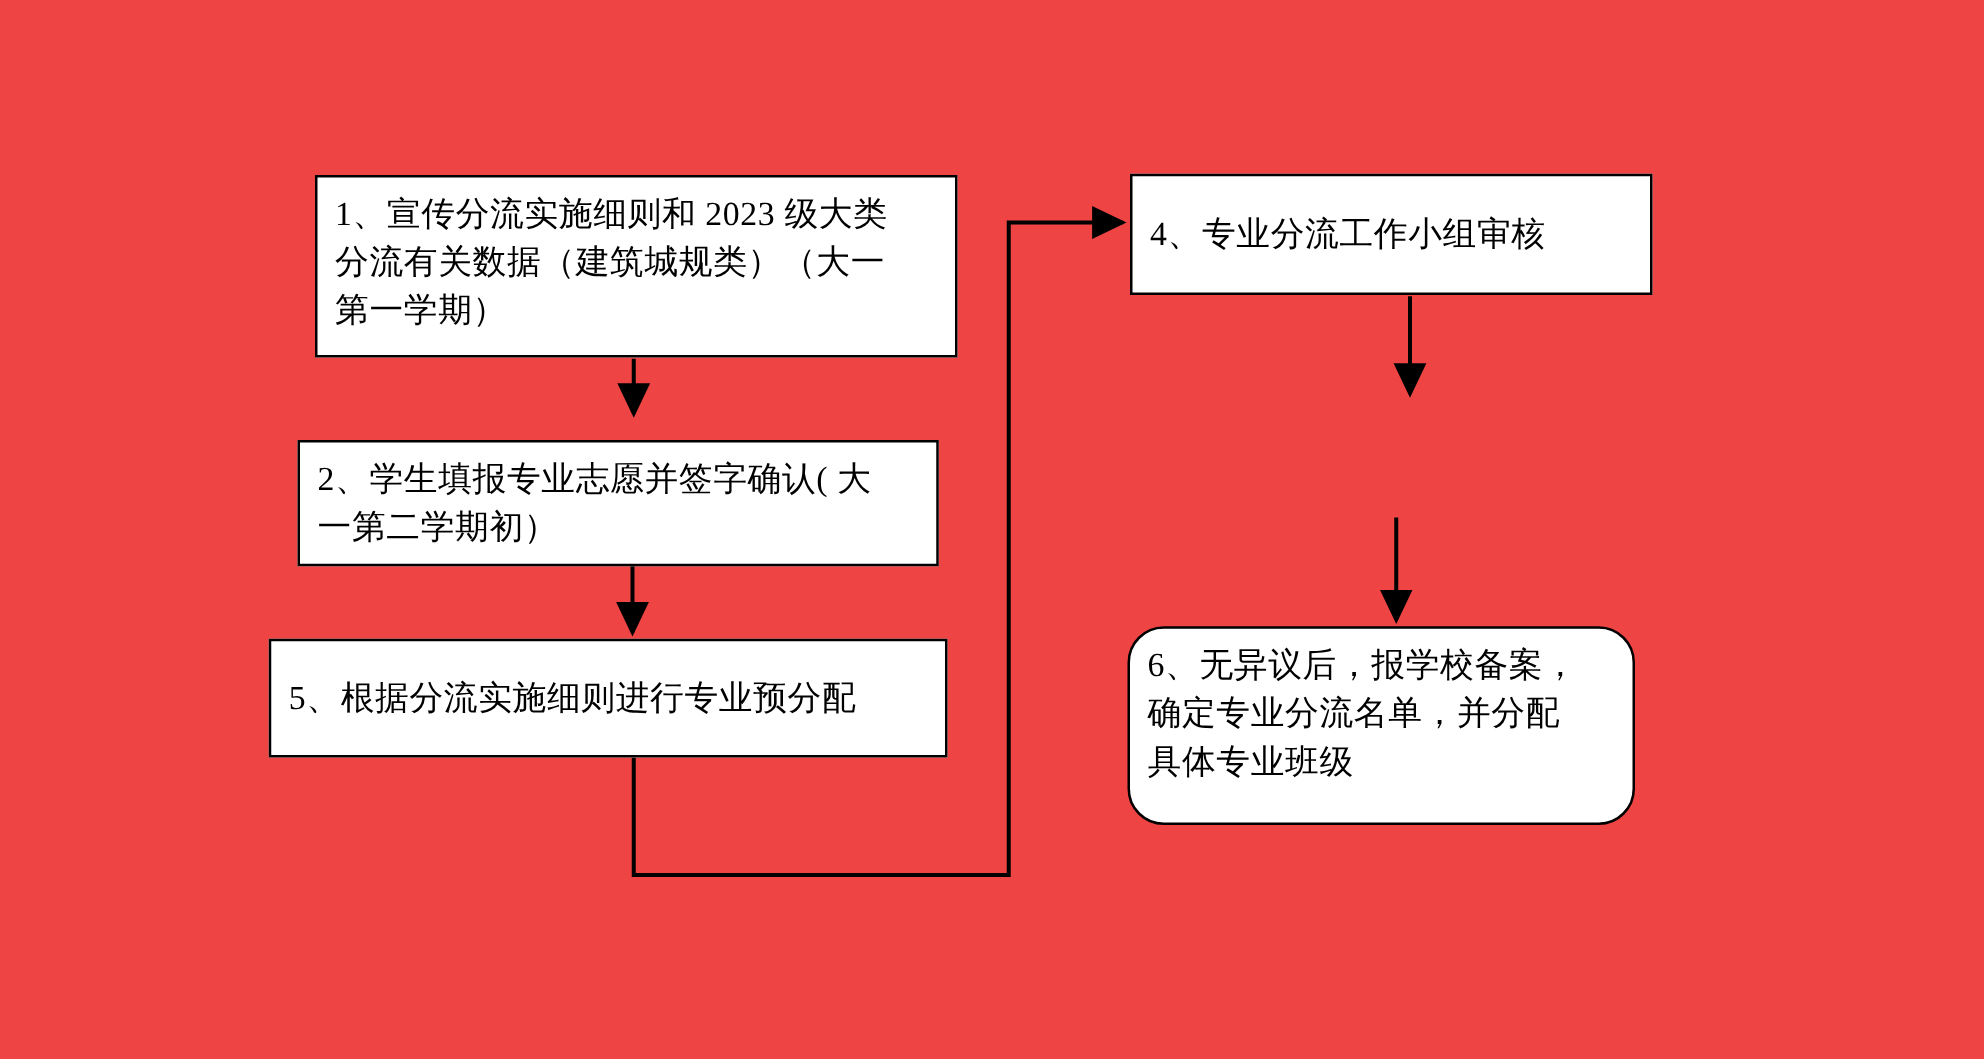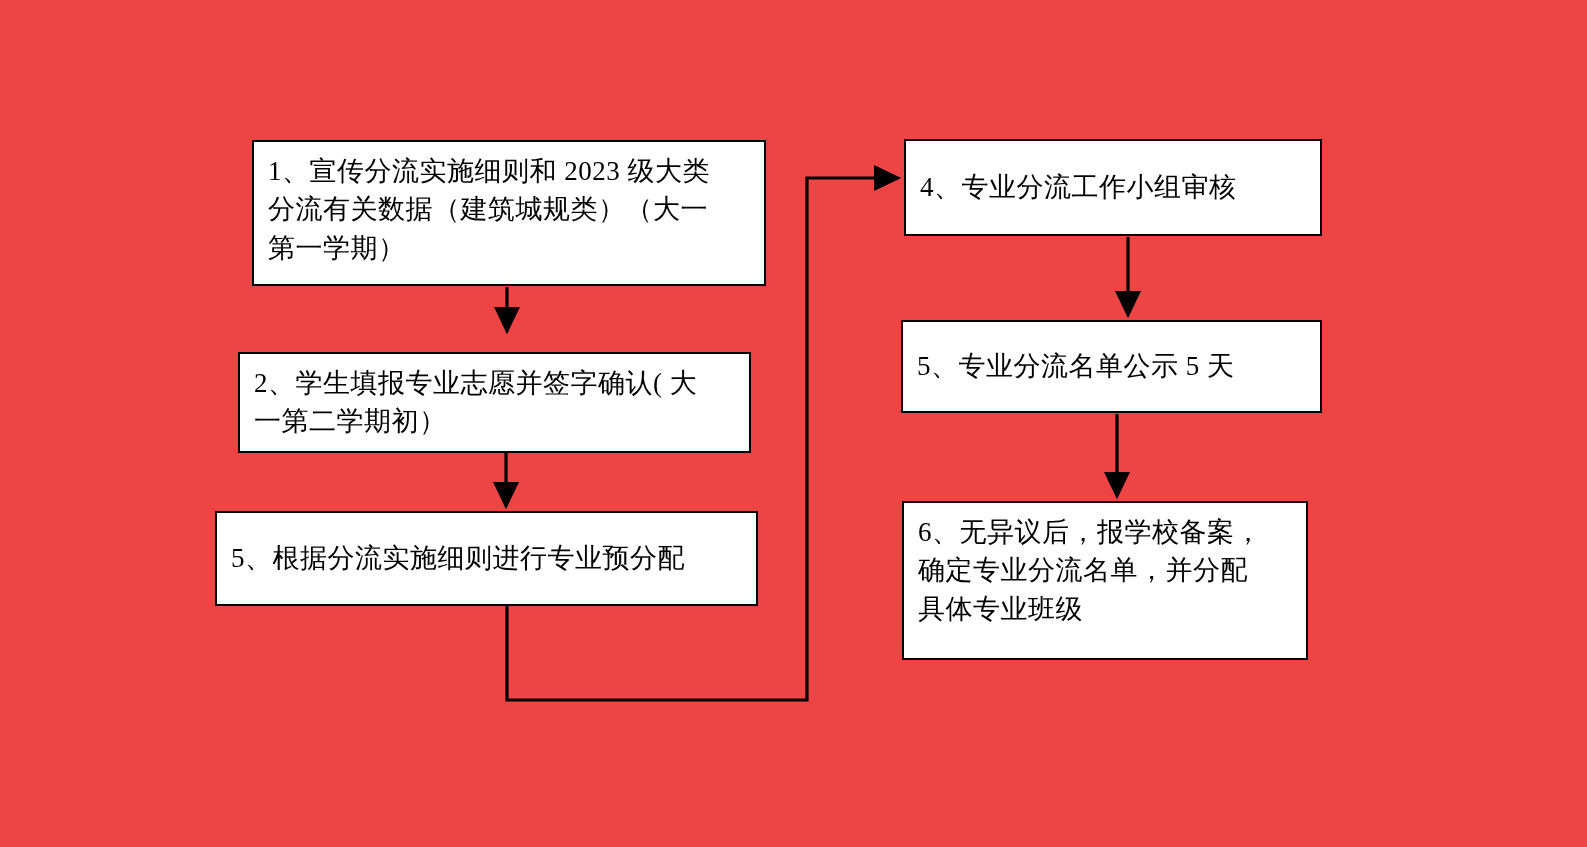--- a/index.html
+++ b/index.html
@@ -46,21 +46,21 @@
   }
   
   #node-1 { left: 252px; top: 140px; width: 514px; height: 146px; }
   #node-2 { left: 238px; top: 352px; width: 513px; height: 101px; }
   #node-3 { left: 215px; top: 511px; width: 543px; height: 95px;
             display: flex; align-items: center; padding-top: 0; padding-bottom: 0; }
   #node-4 { left: 904px; top: 139px; width: 418px; height: 97px;
             display: flex; align-items: center; padding-top: 0; padding-bottom: 0; }
   #node-5 { left: 901px; top: 320px; width: 421px; height: 93px;
             display: flex; align-items: center; padding-top: 0; padding-bottom: 0; }
-  #node-6 { left: 902px; top: 501px; width: 406px; height: 159px; }
+  #node-6 { left: 902px; top: 501px; width: 406px; height: 159px; border-radius: 29px; }
   #node-3 .node-text, #node-4 .node-text, #node-5 .node-text { width: 100%; }
 </style>
 </head>
 <body>
 
 <div id="canvas">
 
   <svg class="flow-svg" viewBox="0 0 1587 847" width="1587" height="847" xmlns="http://www.w3.org/2000/svg">
     <defs>
       <marker id="arrowhead" markerWidth="9" markerHeight="9" refX="7.6" refY="4.5" orient="auto" markerUnits="strokeWidth">
@@ -101,23 +101,20 @@
   </div>
 
   <div class="node" id="node-3">
     <span class="node-text">5、根据分流实施细则进行专业预分配</span>
   </div>
 
   <div class="node" id="node-4">
     <span class="node-text">4、专业分流工作小组审核</span>
   </div>
 
-  <div class="node" id="node-5">
-    <span class="node-text">5、专业分流名单公示 5 天</span>
-  </div>
 
   <div class="node" id="node-6">
     <span class="node-text">6、无异议后，报学校备案，
 确定专业分流名单，并分配
 具体专业班级</span>
   </div>
 
 </div>
 
 </body></html>

